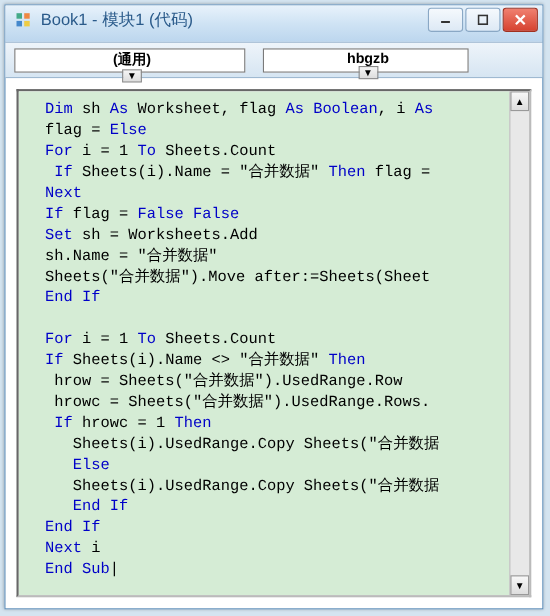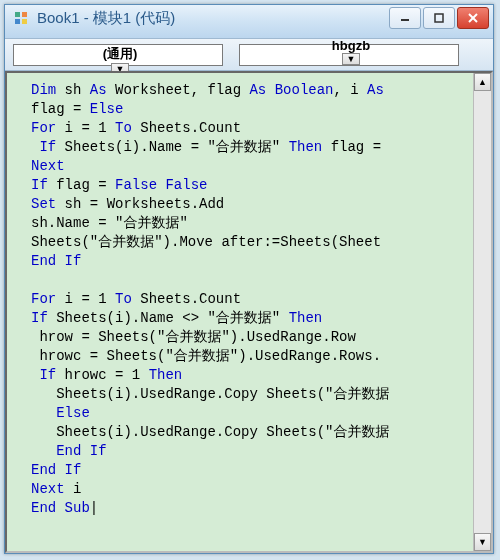--- a/index.html
+++ b/index.html
@@ -66,36 +66,36 @@
     align-items: center;
     background: #fff;
     border: 1px solid #7a7a7a;
     height: 22px;
     padding: 0 2px 0 6px;
     font-size: 13px;
     font-weight: bold;
     flex-direction: column;
   }
   .combo.left { width: 210px; }
-  .combo.right { width: 220px; justify-content: flex-end; }
+  .combo.right { width: 187px; }
   .combo span { flex: 1; }
   .combo .arrow {
     width: 18px; height: 18px;
     background: linear-gradient(to bottom, #f5f5f5, #ddd);
     border: 1px solid #888;
     display: flex; align-items: center; justify-content: center;
     font-size: 9px;
   }
   .codewrap {
     flex: 1;
     display: flex;
     overflow: hidden;
     background: #fff;
     border: 2px inset #bbb;
-    margin: 0;
+    margin: 10px;
   }
   .code {
     flex: 1;
     background: #d5ecd5;
     padding: 8px 4px 8px 24px;
     font-family: "Courier New", monospace;
     font-size: 14px;
     line-height: 19px;
     color: #000;
     white-space: pre;

